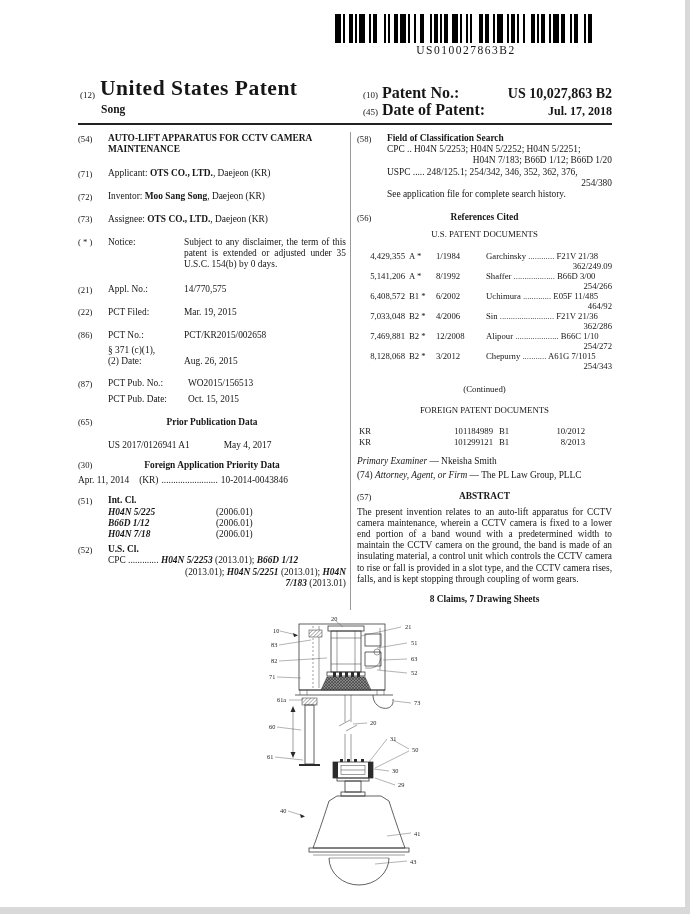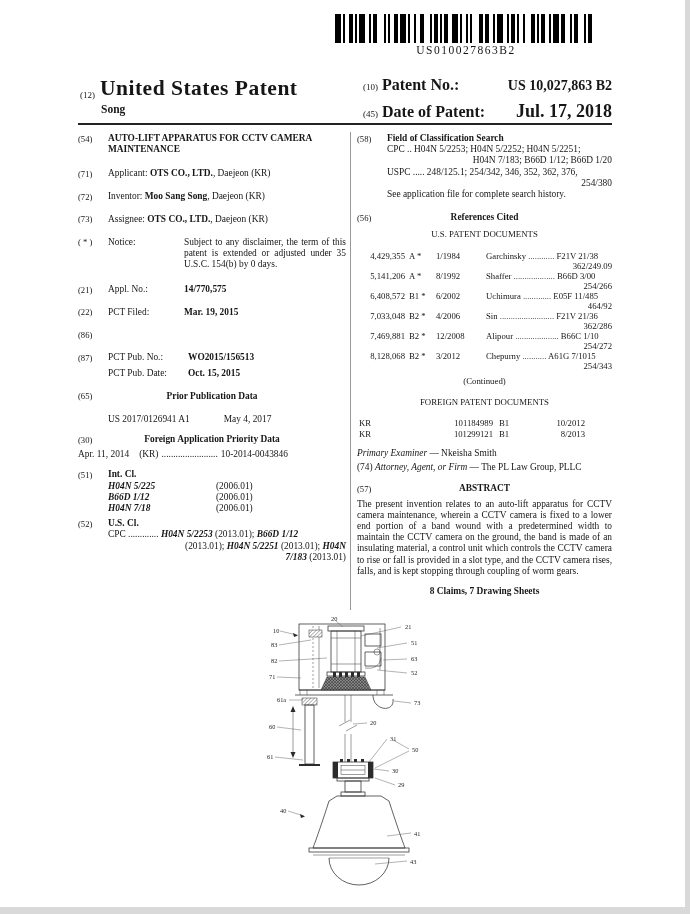--- a/index.html
+++ b/index.html
@@ -15,63 +15,63 @@
   #barcode .space{background:#fff}
   #barcode-text{position:absolute;left:335px;top:44px;width:262px;text-align:center;
                 font-size:11.5px;letter-spacing:1.5px}
 
   
   .hdr-tag{position:absolute;font-size:9px}
   #h-kind{left:80px;top:90px}
   #h-title{position:absolute;left:100px;top:76px;font-size:21.5px;font-weight:bold;letter-spacing:.5px}
   #h-surname{position:absolute;left:101px;top:103px;font-size:11.5px;font-weight:bold}
   .hrow{position:absolute;left:363px;width:249px;display:flex;align-items:baseline}
-  #h-pn{top:76px}
+  #h-pn{top:84px}
   #h-dp{top:101px}
   .hrow .t{font-size:9px;margin-right:4px}
   .hrow .l{font-size:16px;font-weight:bold}
   .hrow .v{flex:1;text-align:right;font-weight:bold}
   #h-pn .v{font-size:14px}
-  #h-dp .v{font-size:18px}
+  #h-dp .v{font-size:12px}
   #h-rule{position:absolute;left:78px;top:123px;width:534px;height:2px;background:#222}
   #col-divider{position:absolute;left:350px;top:132px;width:1px;height:478px;background:#999}
 
   
   .col{position:absolute;top:133px;font-size:9.4px;line-height:11.2px}
   #col-l{left:78px;width:268px}
   #col-r{left:357px;width:255px}
   .item{display:flex;margin-bottom:11px}
   .tag{flex:none;width:30px;font-size:8.6px;padding-top:.5px}
   .body{flex:1;min-width:0}
   .b{font-weight:bold}
   .i{font-style:italic}
   .bi{font-weight:bold;font-style:italic}
   .lv{display:flex}
   .lbl{flex:none;width:76px}
-  .val{font-weight:bold}
+  .val{font-weight:normal}
   .just{text-align:justify}
   .center-h{position:relative;margin-bottom:9px}
   .center-h .tag{position:absolute;left:0;top:0}
   .center-h .hd{text-align:center;font-weight:bold}
   .cline{display:flex;margin-top:12px}
   .rt{text-align:right}
   .iclrow{display:flex}
   .iclrow .code{width:108px;font-weight:bold;font-style:italic}
   .f30line{display:flex;white-space:nowrap;margin-top:4px}
   .f30line .dts{margin:0 3px}
 
   
   .ushead{text-align:center;font-size:8.8px;margin:2px 0 10px}
   .usrow{display:flex;font-size:8.7px;line-height:10px;white-space:nowrap}
   .usrow .c-num{flex:none;width:48px;text-align:right}
   .usrow .c-kind{flex:none;width:27px;padding-left:4px}
   .usrow .c-date{flex:none;width:40px;text-align:left}
   .usrow .c-rest{flex:1;min-width:0;padding-left:10px;overflow:hidden}
   .usrow2{font-size:8.7px;line-height:10px;text-align:right}
-  .continued{text-align:center;font-size:8.8px;margin:5px 0 10px}
+  .continued{text-align:center;font-size:8.8px;margin:13px 0 10px}
   .frow{display:flex;font-size:8.7px;line-height:11px;white-space:nowrap}
   .frow .f-cc{flex:none;width:46px;padding-left:2px}
   .frow .f-num{flex:none;width:88px;text-align:right}
   .frow .f-kind{flex:none;width:28px;padding-left:6px}
   .frow .f-date{flex:none;width:58px;text-align:right}
   .pe-line{margin-top:8px}
   .claims{text-align:center;font-weight:bold;margin-top:9px}
 
   
   #figure{position:absolute;left:253px;top:612px}
@@ -228,20 +228,31 @@
   <div class="item">
     <span class="tag">(22)</span>
     <div class="body lv">
       <span class="lbl">PCT Filed:</span>
       <span class="val">Mar. 19, 2015</span>
     </div>
   </div>
 
   <div class="item">
     <span class="tag">(86)</span>
+    <div class="body">
+      <div class="lv">
+          <span class="lbl">PCT No.:</span>
+        <span class="val">PCT/KR2015/002658</span>
+        </div>
+      <div style="margin-top:4px">§ 371 (c)(1),</div>
+      <div class="lv">
+          <span class="lbl">(2) Date:</span>
+        <span class="val">Aug. 26, 2015</span>
+        </div>
+    </div>
   </div>
 
   <div class="item">
     <span class="tag">(87)</span>
     <div class="body">
       <div class="lv">
           <span class="lbl" style="width:80px">PCT Pub. No.:</span>
         <span class="val">WO2015/156513</span>
         </div>
       <div class="lv" style="margin-top:5px">

